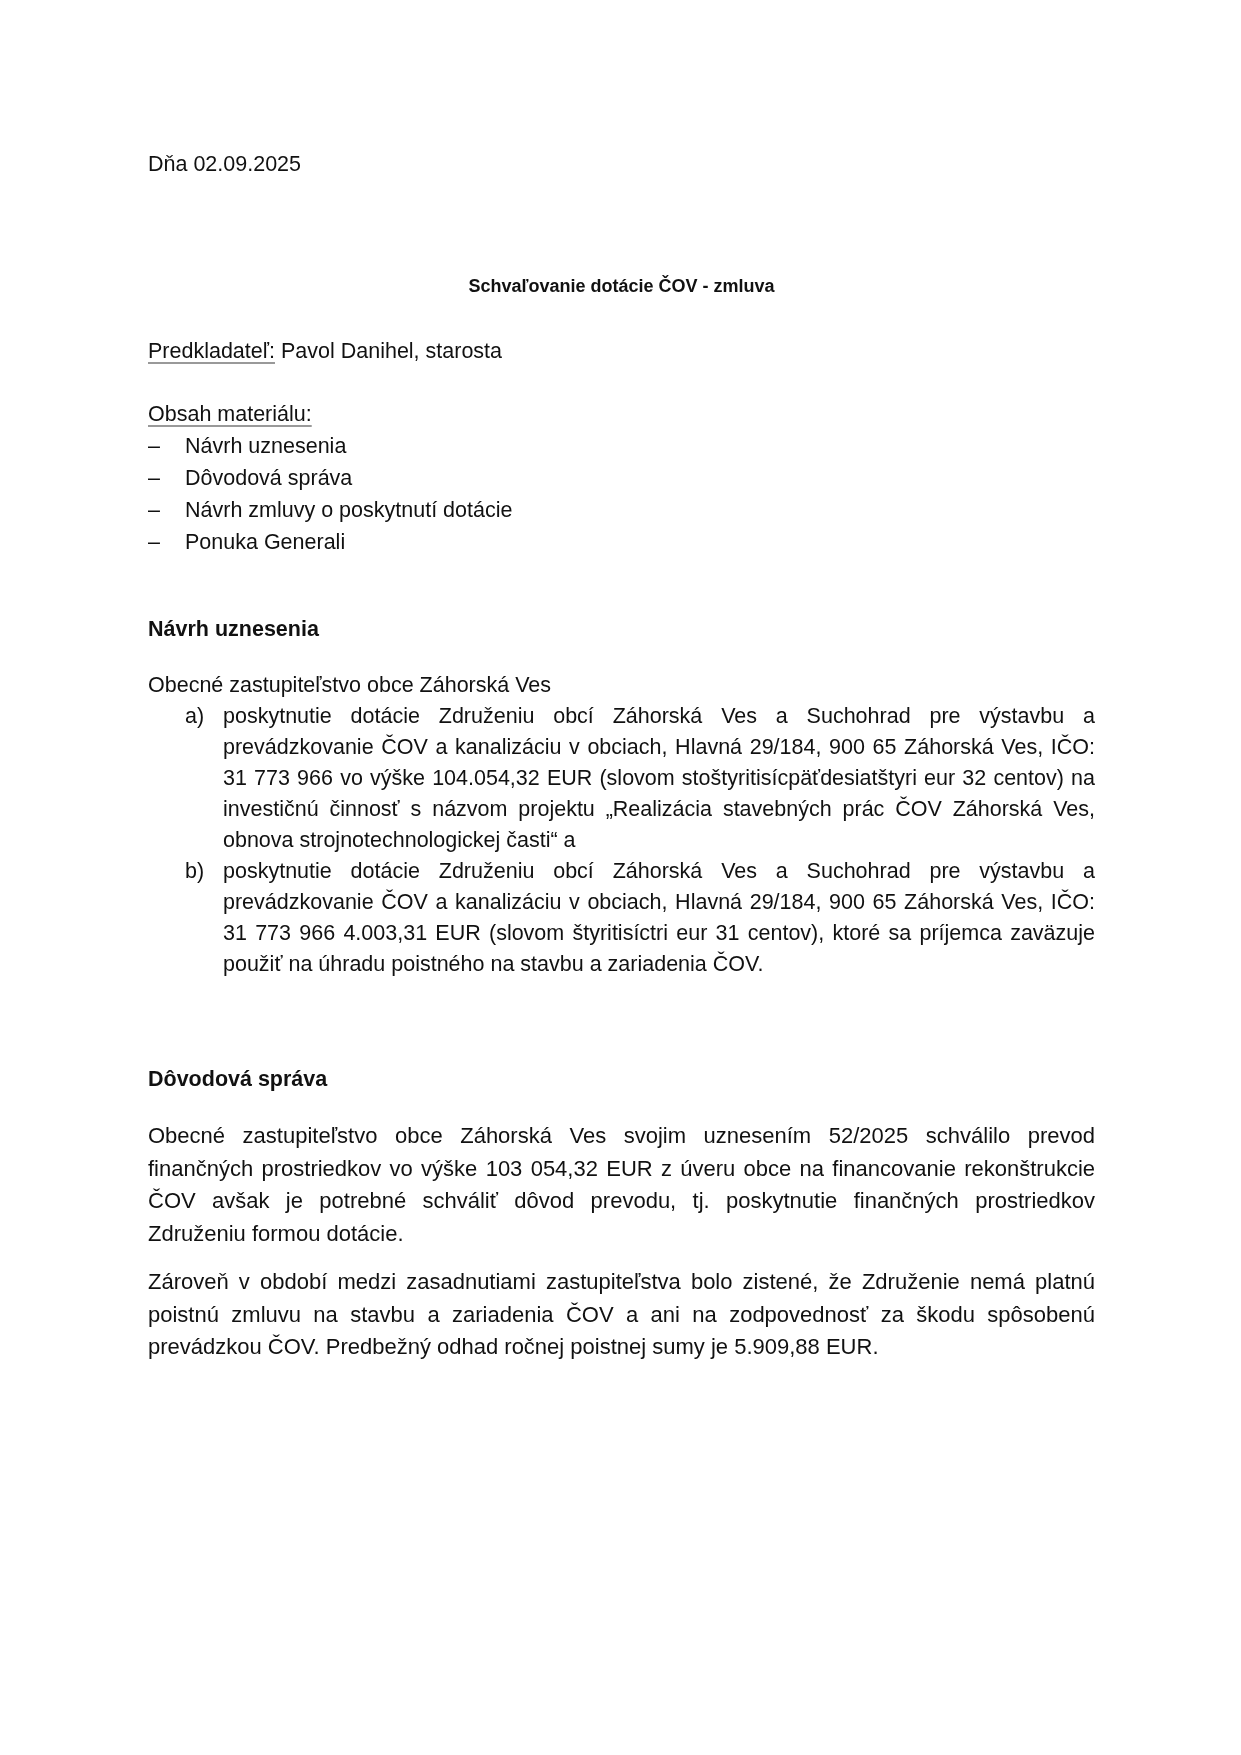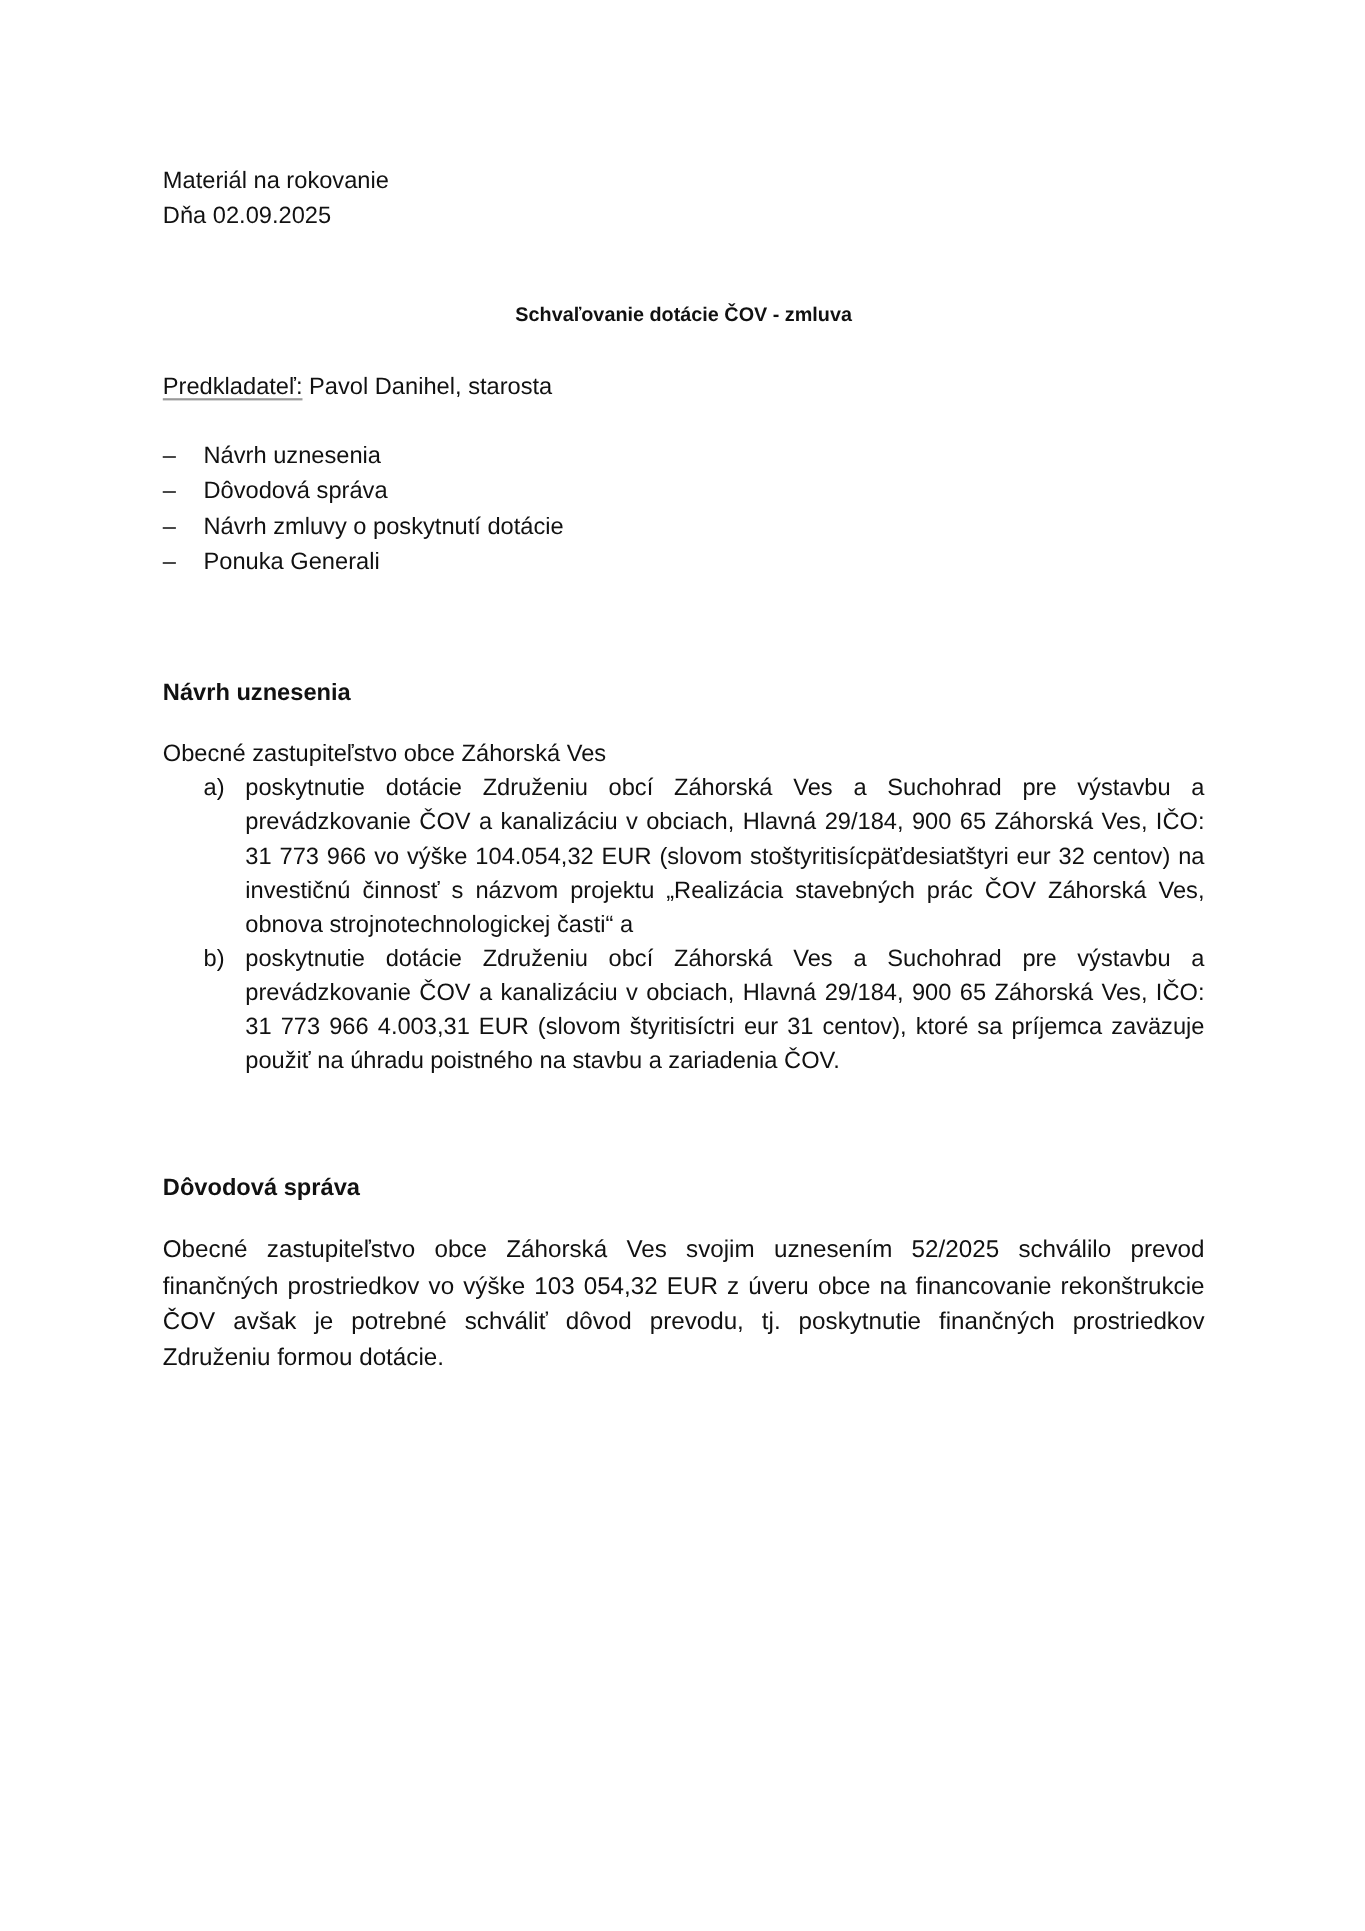--- a/index.html
+++ b/index.html
@@ -27,31 +27,31 @@
     .dovod p.para { font-size: 22px; line-height: 32.5px; text-align: justify; margin: 0; }
     .dovod p.p1 { margin-top: 25px; }
     .dovod p.p2 { margin-top: 16px; }
   </style>
 </head>
 <body>
 
 <div class="page">
 
   <div class="header-block">
-    <p class="line">Materiál na rokovanie</p>
     <p class="line">Dňa 02.09.2025</p>
   </div>
 
   <h1 class="title">Schvaľovanie dotácie ČOV - zmluva</h1>
 
   <p class="line predkladatel">
     <span class="u">Predkladateľ:</span><span> Pavol Danihel, starosta</span>
   </p>
 
   <div class="obsah">
+    <p class="line"><span class="u">Obsah materiálu:</span></p>
     <ul>
       <li><span class="dash">–</span><span>Návrh uznesenia</span></li>
       <li><span class="dash">–</span><span>Dôvodová správa</span></li>
       <li><span class="dash">–</span><span>Návrh zmluvy o poskytnutí dotácie</span></li>
       <li><span class="dash">–</span><span>Ponuka Generali</span></li>
     </ul>
   </div>
 
   <div class="navrh">
     <h2 class="sec-title">Návrh uznesenia</h2>
@@ -64,15 +64,16 @@
       <li>
         <span class="marker">b)</span>
         <span>poskytnutie dotácie Združeniu obcí Záhorská Ves a Suchohrad pre výstavbu a prevádzkovanie ČOV a kanalizáciu v obciach, Hlavná 29/184, 900 65 Záhorská Ves, IČO: 31 773 966 4.003,31 EUR (slovom štyritisíctri eur 31 centov), ktoré sa príjemca zaväzuje použiť na úhradu poistného na stavbu a zariadenia ČOV.</span>
       </li>
     </ol>
   </div>
 
   <div class="dovod">
     <h2 class="sec-title">Dôvodová správa</h2>
     <p class="para p1">Obecné zastupiteľstvo obce Záhorská Ves svojim uznesením 52/2025 schválilo prevod finančných prostriedkov vo výške 103 054,32 EUR z úveru obce na financovanie rekonštrukcie ČOV avšak je potrebné schváliť dôvod prevodu, tj. poskytnutie finančných prostriedkov Združeniu formou dotácie.</p>
+    <p class="para p2">Zároveň v období medzi zasadnutiami zastupiteľstva bolo zistené, že Združenie nemá platnú poistnú zmluvu na stavbu a zariadenia ČOV a ani na zodpovednosť za škodu spôsobenú prevádzkou ČOV. Predbežný odhad ročnej poistnej sumy je 5.909,88 EUR.</p>
   </div>
 
 </div>
 
 </body></html>

